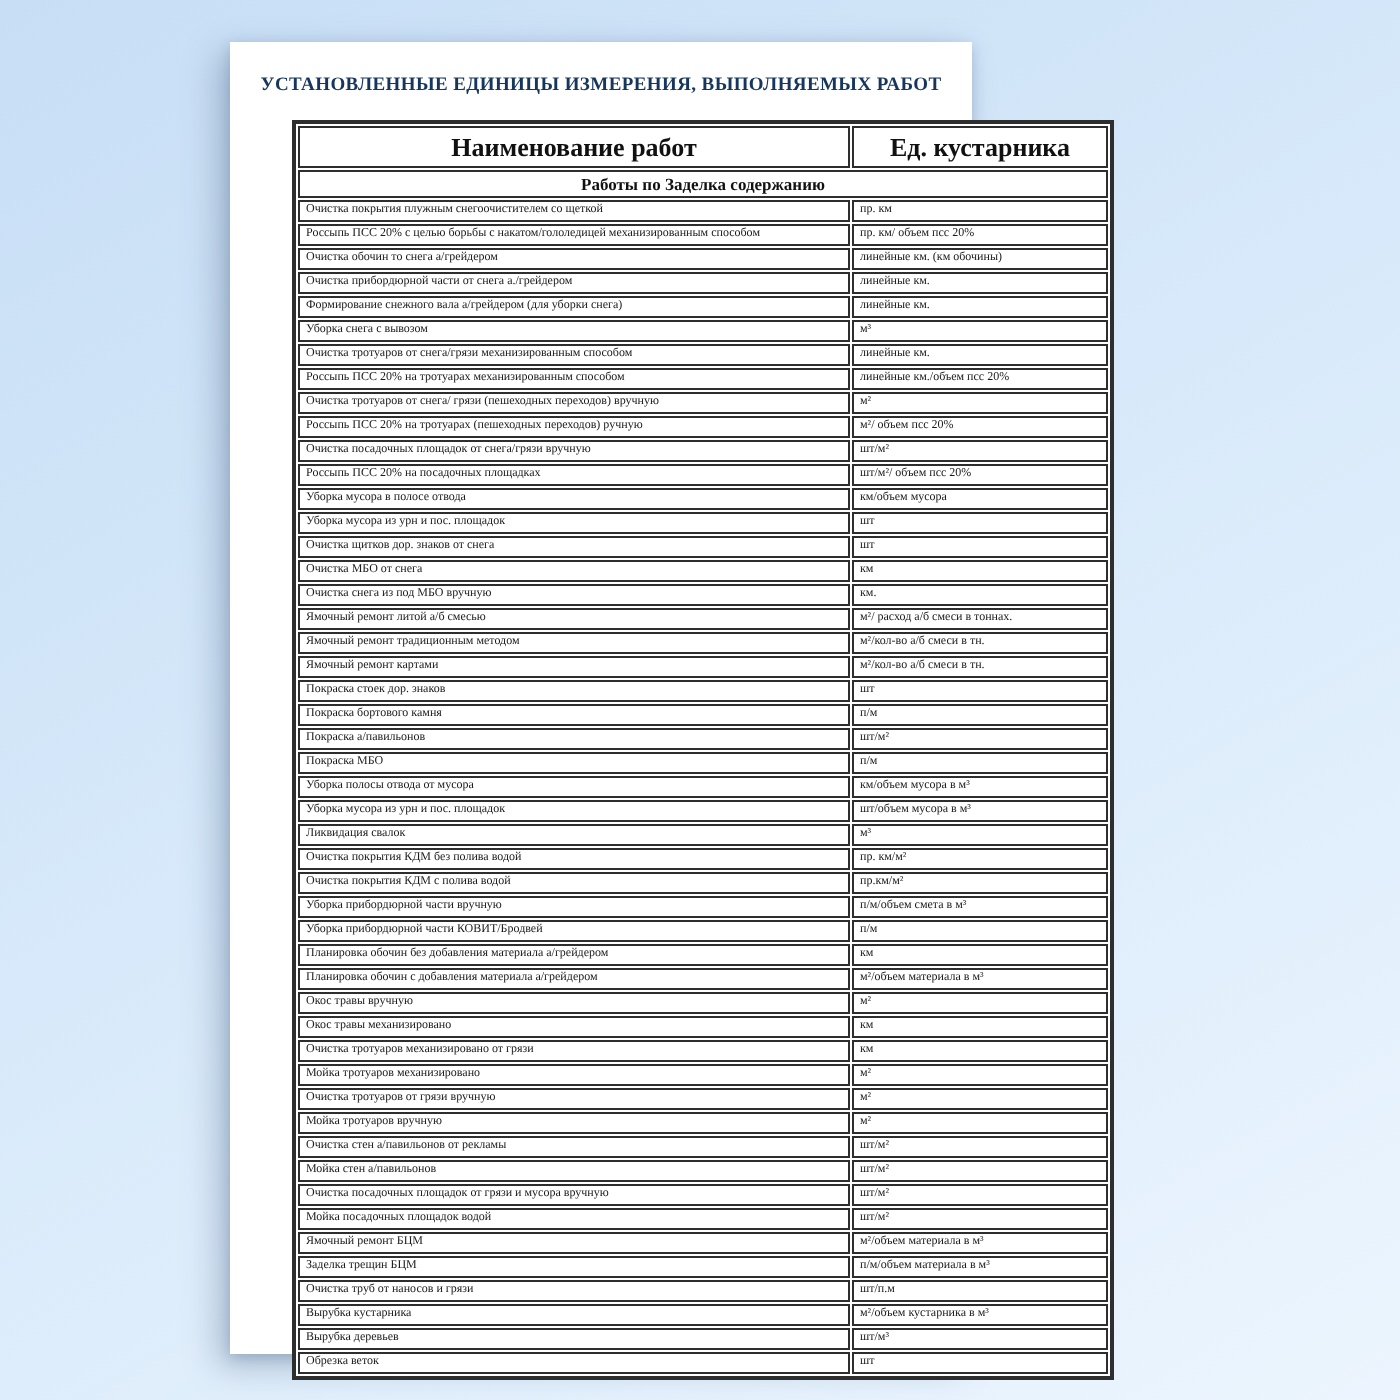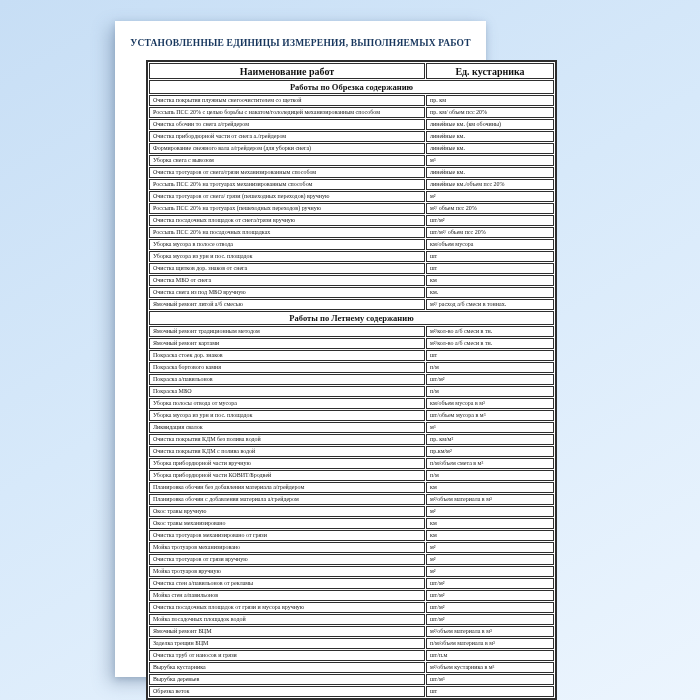--- a/index.html
+++ b/index.html
@@ -43,21 +43,21 @@
     border-collapse: separate;
     border-spacing: 1.5px;
     border: 2px solid #2e2e2e;
     background: #ffffff;
   }
   col.col-name { width: 276px; }
   col.col-unit { width: 128px; }
   th {
     border: 1px solid #2e2e2e;
     font-weight: bold;
-    font-size: 10px;
+    font-size: 13px;
     text-align: center;
     padding: 1.5px 2px;
     color: #111111;
   }
   tr.section-row td {
     border: 1px solid #2e2e2e;
     font-weight: bold;
     font-size: 8.5px;
     text-align: center;
     padding: 1px 2px;
@@ -86,21 +86,21 @@
       <col class="col-unit">
     </colgroup>
     <thead>
       <tr>
         <th>Наименование работ</th>
         <th>Ед. кустарника</th>
       </tr>
     </thead>
     <tbody>
         <tr class="section-row">
-          <td colspan="2">Работы по Обрезка содержанию</td>
+          <td colspan="2">Работы по Заделка содержанию</td>
         </tr>
         <tr>
           <td class="name-cell">Очистка покрытия плужным снегоочистителем со щеткой</td>
           <td class="unit-cell">пр. км</td>
         </tr>
         <tr>
           <td class="name-cell">Россыпь ПСС 20% с целью борьбы с накатом/гололедицей механизированным способом</td>
           <td class="unit-cell">пр. км/ объем псс 20%</td>
         </tr>
         <tr>
@@ -159,23 +159,20 @@
           <td class="name-cell">Очистка МБО от снега</td>
           <td class="unit-cell">км</td>
         </tr>
         <tr>
           <td class="name-cell">Очистка снега из под МБО вручную</td>
           <td class="unit-cell">км.</td>
         </tr>
         <tr>
           <td class="name-cell">Ямочный ремонт литой а/б смесью</td>
           <td class="unit-cell">м²/ расход а/б смеси в тоннах.</td>
-        </tr>
-        <tr class="section-row">
-          <td colspan="2">Работы по Летнему содержанию</td>
         </tr>
         <tr>
           <td class="name-cell">Ямочный ремонт традиционным методом</td>
           <td class="unit-cell">м²/кол-во а/б смеси в тн.</td>
         </tr>
         <tr>
           <td class="name-cell">Ямочный ремонт картами</td>
           <td class="unit-cell">м²/кол-во а/б смеси в тн.</td>
         </tr>
         <tr>

